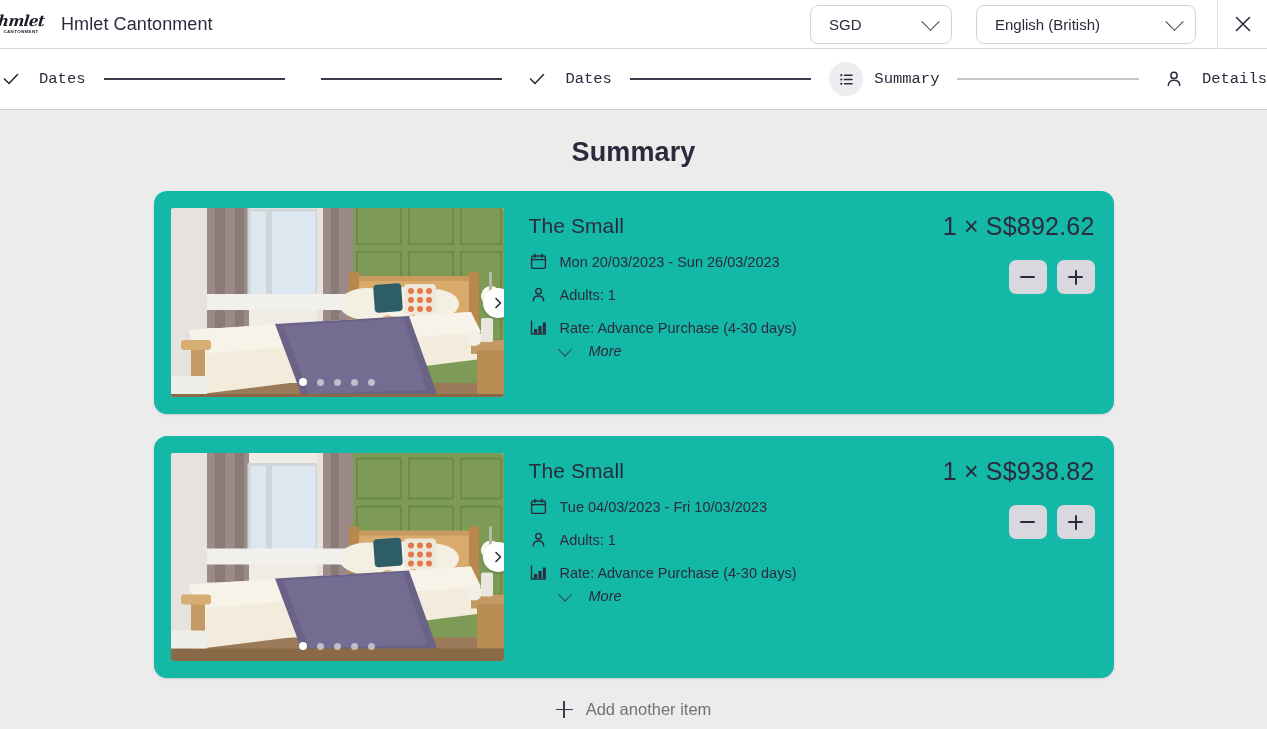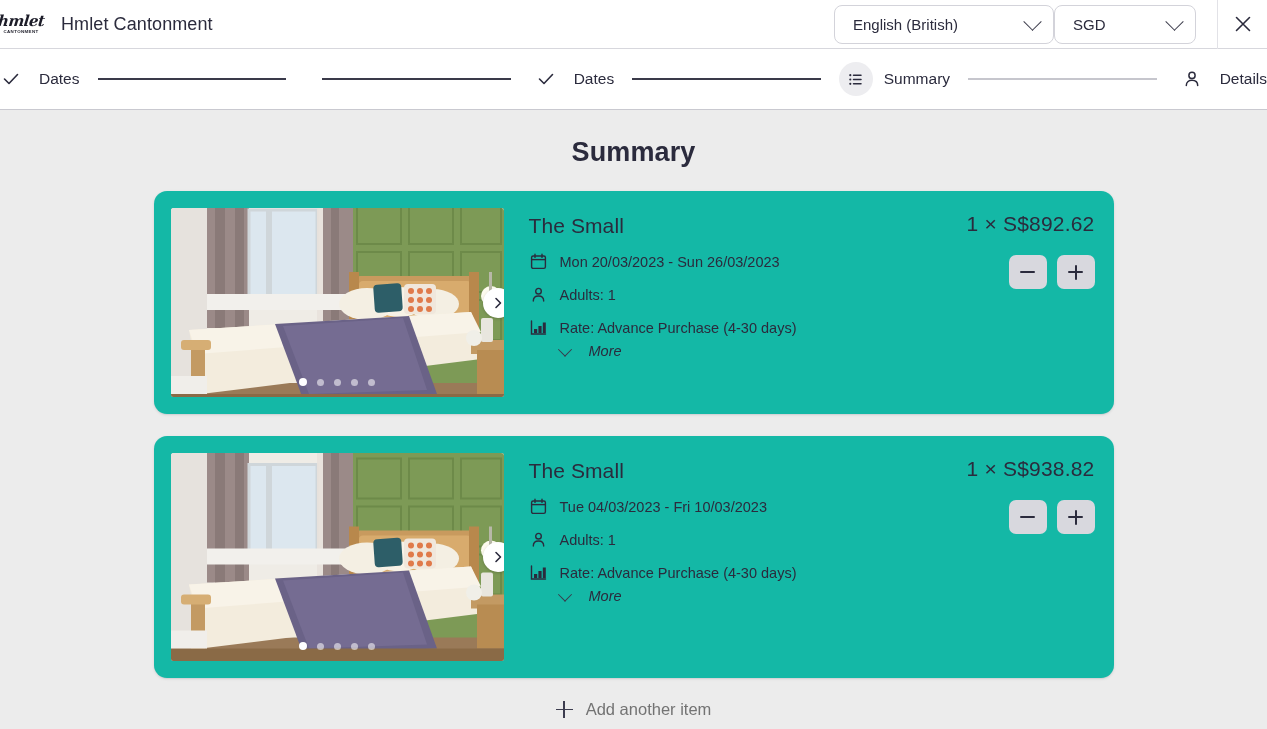--- a/index.html
+++ b/index.html
@@ -145,20 +145,21 @@
     justify-content: center;
     flex: 0 0 auto;
   }
   .step-icon.active { background: #ededf0; }
 
   .step-label {
     font-size: 15.5px;
     color: #2b2b3d;
     margin-left: 11px;
     white-space: nowrap;
+    font-family: Liberation Mono, monospace;
   }
 
   .step-line {
     height: 1.6px;
     flex: 1 1 auto;
     margin: 0 18px;
     min-width: 30px;
   }
   .step-line.done { background: #3a3a4a; }
   .step-line.todo { background: #c6c6cd; }
@@ -299,21 +300,21 @@
   
   .card-right {
     flex: 0 0 auto;
     display: flex;
     flex-direction: column;
     align-items: flex-end;
     padding-top: 4px;
     padding-right: 2px;
   }
   .price {
-    font-size: 21px;
+    font-size: 25px;
     color: #2b2b3d;
     white-space: nowrap;
     letter-spacing: 0.2px;
   }
   .qty {
     display: flex;
     gap: 10px;
     margin-top: 19px;
   }
   .qty-btn {
@@ -369,26 +370,26 @@
 <div class="header">
   <div class="brand">
     <div class="logo">
       <span class="logo-script">hmlet</span>
       <span class="logo-sub">CANTONMENT</span>
     </div>
     <div class="brand-title">Hmlet Cantonment</div>
   </div>
 
   <div class="header-right">
+    <div class="select-box currency">
+      <span>SGD</span>
+      <span class="chev"></span>
+    </div>
     <div class="select-box language">
       <span>English (British)</span>
-      <span class="chev"></span>
-    </div>
-    <div class="select-box currency">
-      <span>SGD</span>
       <span class="chev"></span>
     </div>
     <div class="divider-v"></div>
     <div class="close-btn">
       <svg width="20" height="20" viewBox="0 0 20 20">
         <path d="M3.5 3.5 L16.5 16.5 M16.5 3.5 L3.5 16.5" stroke="#2b2b3d" stroke-width="1.6" fill="none" stroke-linecap="round"></path>
       </svg>
     </div>
   </div>
 </div>

